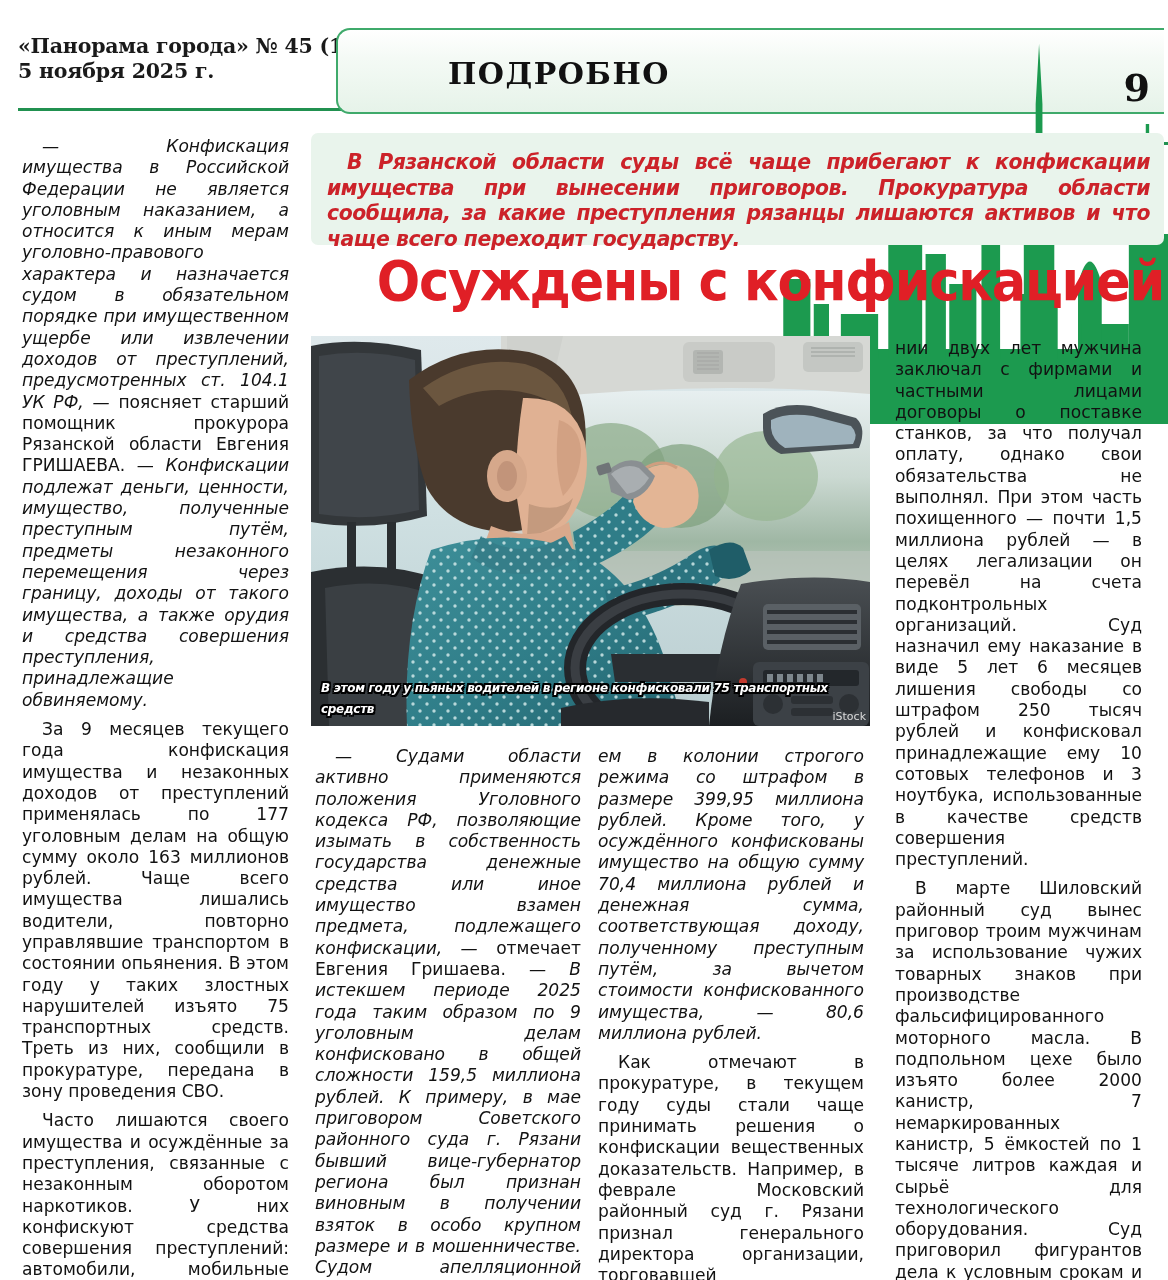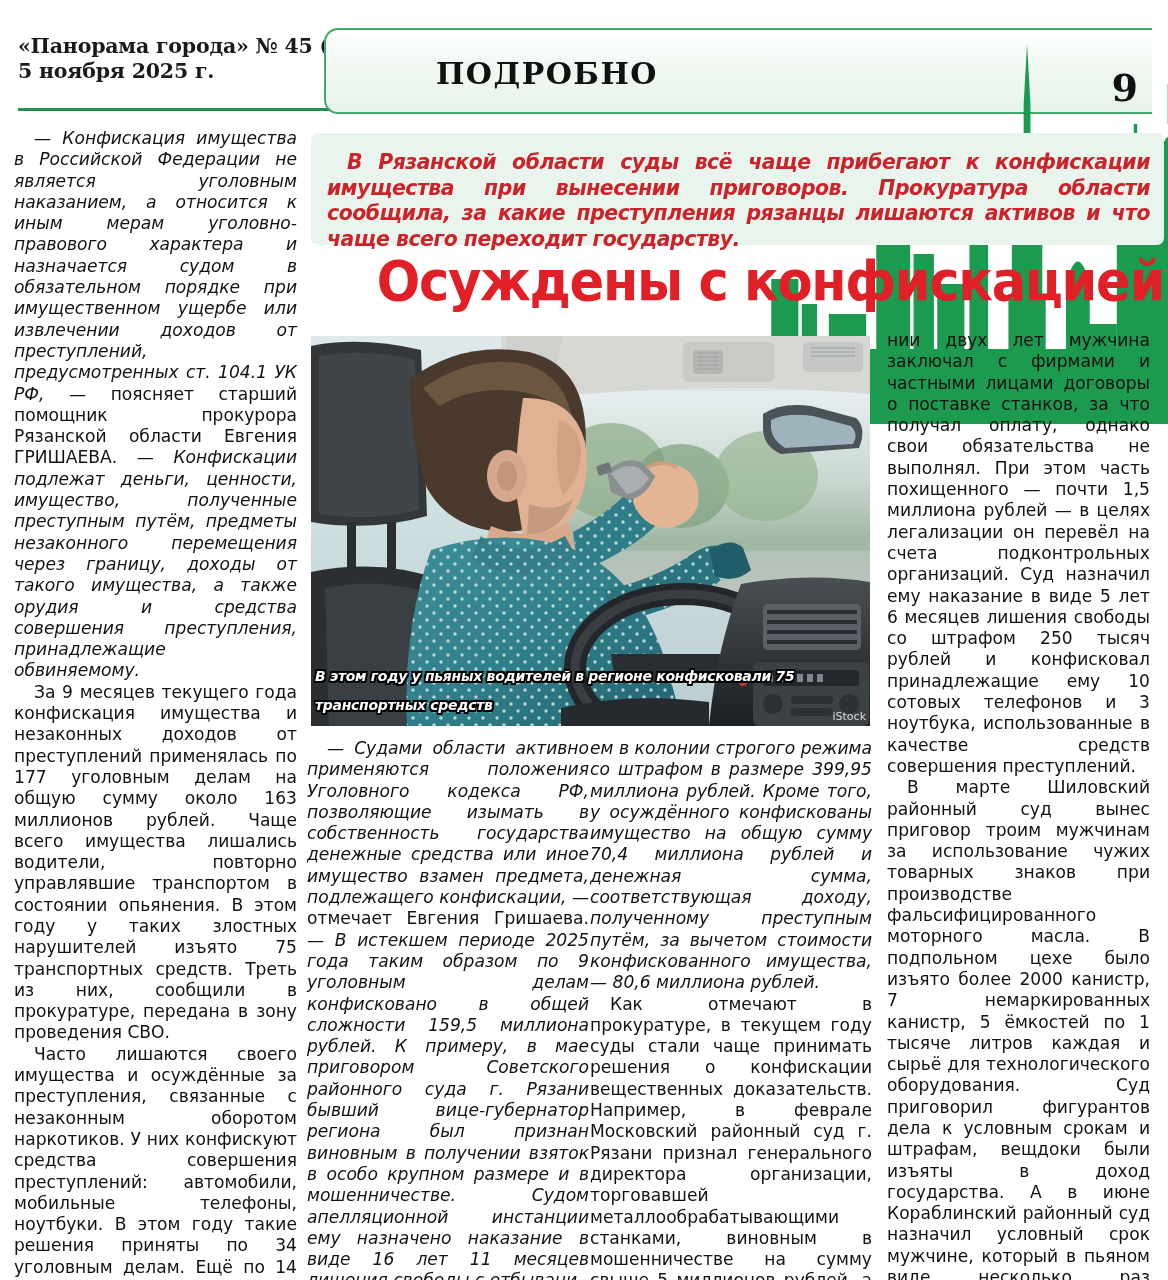--- a/index.html
+++ b/index.html
@@ -51,21 +51,21 @@
     position: absolute;
     left: 18px;
     top: 80px;
     width: 334px;
     height: 3px;
     background: #219150;
   }
 
   .header-banner {
     position: absolute;
-    left: 324px;
+    left: 336px;
     top: 0px;
     width: 828px;
     height: 86px;
     background: linear-gradient(to bottom, #ffffff 0%, #f4faf5 35%, #e6f3e9 100%);
     border: 2px solid #3faa6b;
     border-right: none;
     border-top-left-radius: 14px;
     border-bottom-left-radius: 14px;
     box-sizing: border-box;
   }
@@ -107,21 +107,21 @@
   
   .col {
     position: absolute;
     top: 128px;
     width: 281px;
     font-size: 17.1px;
     line-height: 21.3px;
     text-align: justify;
     color: #121212;
   }
-  .col p { margin: 0; text-indent: 20px; }
+  .col p { margin: 8px; text-indent: 20px; }
   .col p.noind { text-indent: 0; }
   .it { font-style: italic; }
 
   #col1 { left: 14px; width: 283px; height: 1148px; }
   #col2 { left: 307px; top: 738px; width: 282px; height: 540px; }
   #col3 { left: 590px; top: 738px; width: 282px; height: 540px; }
   #col4 { left: 887px; top: 330px; width: 281px; height: 948px; padding-right: 18px; box-sizing: border-box; }
 
   
   .lead-box {
@@ -172,28 +172,28 @@
     left: 311px;
     top: 336px;
     width: 559px;
     height: 390px;
     overflow: hidden;
     background: #b9c5ca;
   }
   .photo-svg { display: block; width: 559px; height: 390px; }
   .photo-caption {
     position: absolute;
-    left: 4px;
+    left: 10px;
     bottom: 6px;
     width: 530px;
     font-family: "DejaVu Sans", sans-serif;
     font-weight: bold;
     font-style: italic;
-    font-size: 14px;
-    line-height: 29px;
+    font-size: 12px;
+    line-height: 21px;
     color: #ffffff;
     letter-spacing: -0.3px;
     text-shadow:
       -1.6px -1.6px 0 #000, 1.6px -1.6px 0 #000,
       -1.6px  1.6px 0 #000, 1.6px  1.6px 0 #000,
       -1.6px 0 0 #000, 1.6px 0 0 #000,
       0 -1.6px 0 #000, 0 1.6px 0 #000;
   }
   .photo-credit {
     position: absolute;

